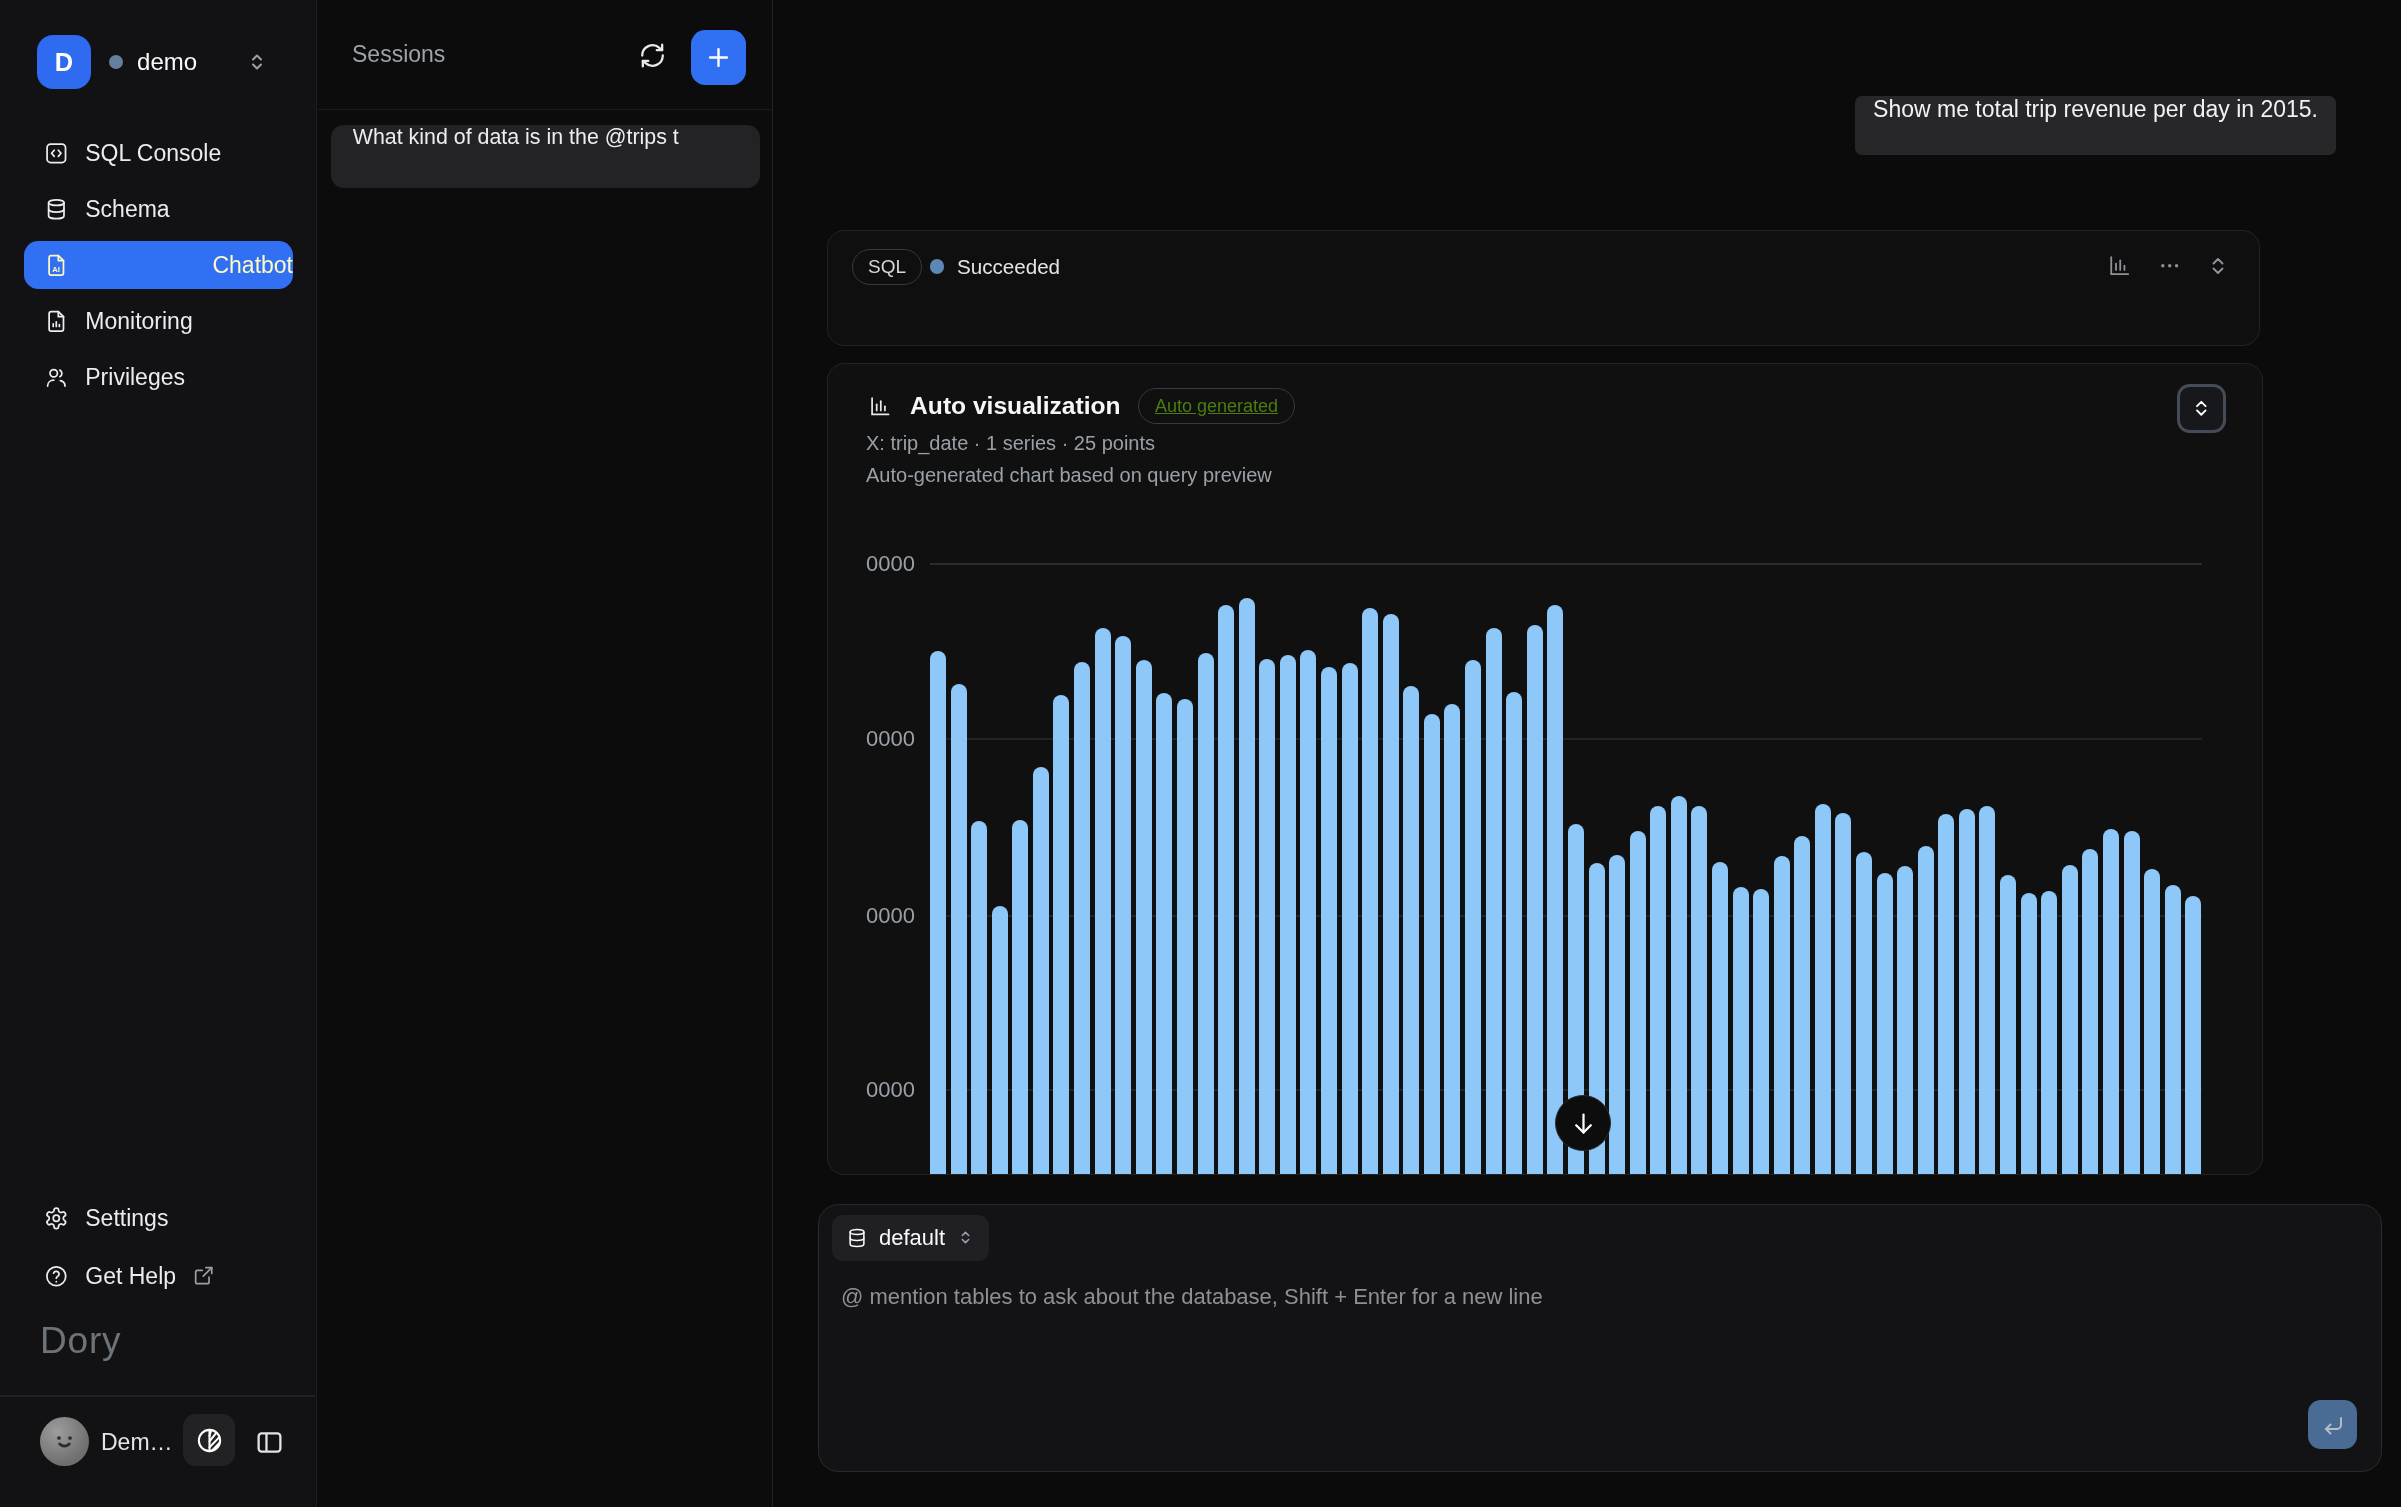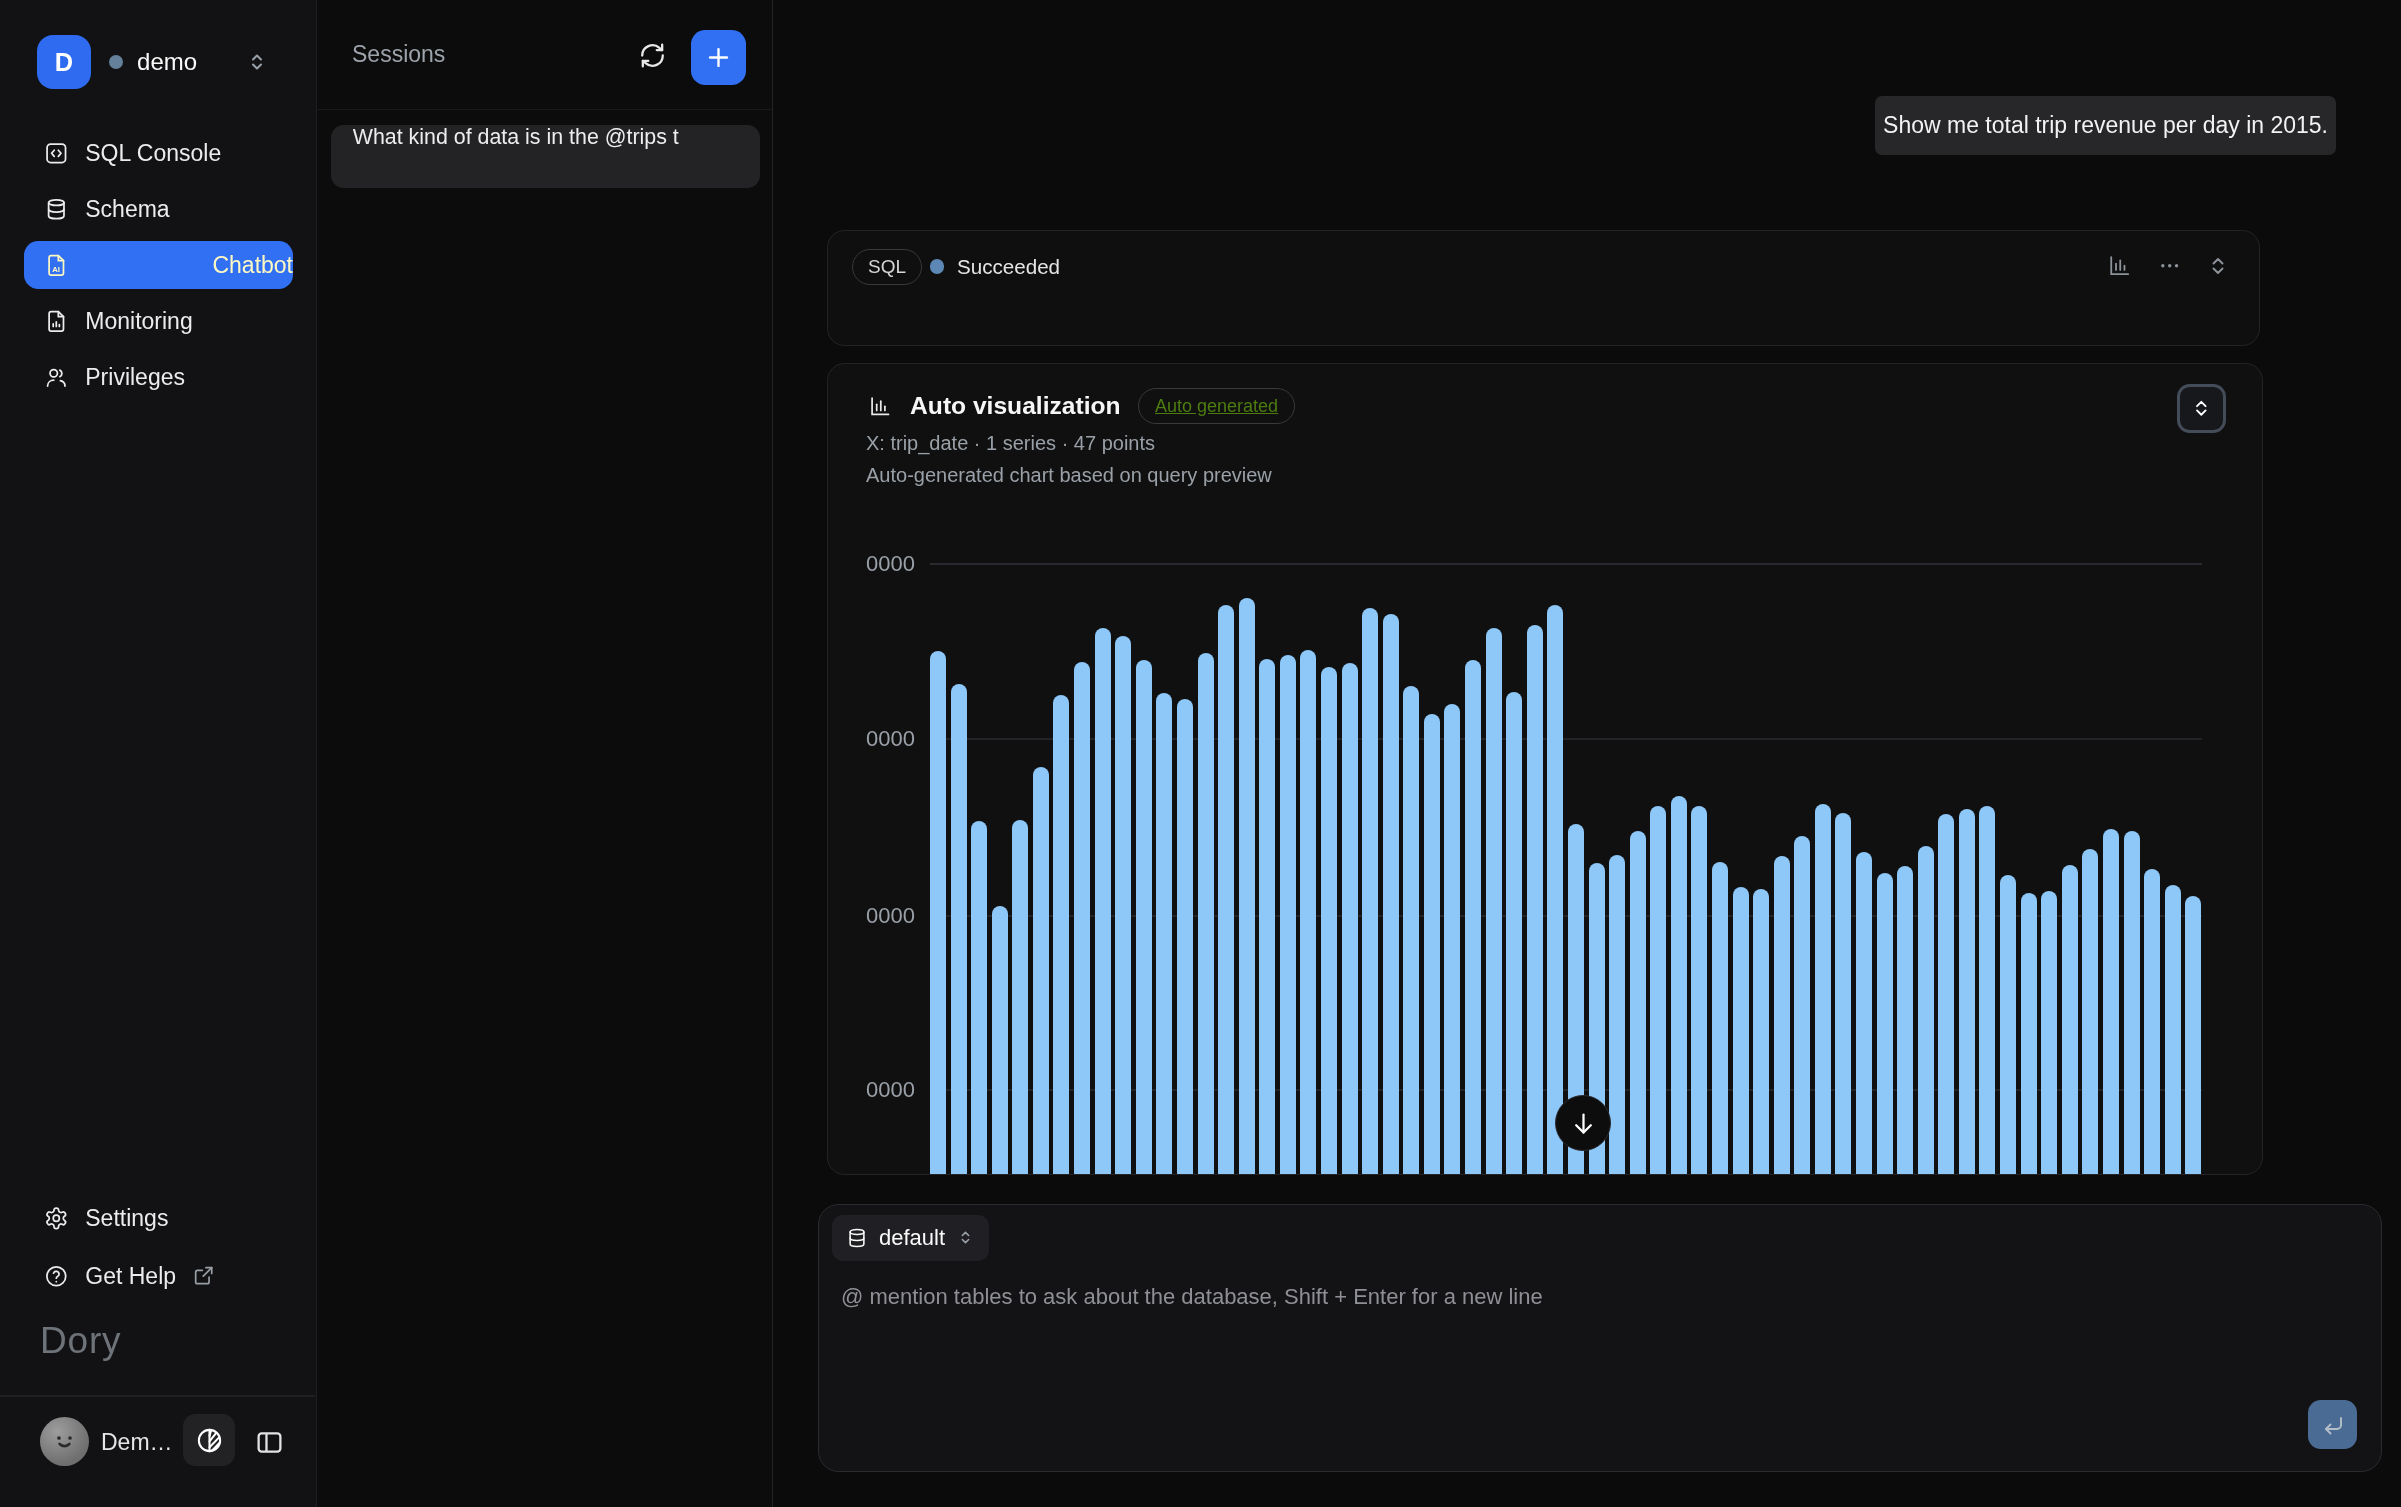--- a/index.html
+++ b/index.html
@@ -30,21 +30,21 @@
   
   .sessions { position:absolute; left:318px; top:0; width:455px; height:1507px; background:#0c0c0d; border-right:1.6px solid #232326; }
   .sessions-header { position:absolute; left:0; top:0; width:100%; height:110px; border-bottom:1.6px solid #1b1b1e; }
   .sessions-title { position:absolute; left:34px; top:41px; font-size:23px; color:#9ca3ab; }
   .refresh-btn { position:absolute; right:102px; top:38px; width:35px; height:35px; display:flex; align-items:center; justify-content:center; color:#e8e8ea; cursor:pointer; }
   .new-session-btn { position:absolute; right:26px; top:30px; width:55px; height:55px; border-radius:14.3px; background:#3170f2; display:flex; align-items:center; justify-content:center; color:#fff; cursor:pointer; }
   .session-item { position:absolute; left:12.7px; right:12px; top:125px; height:63px; background:#232325; border-radius:12.7px; display:flex; padding:0 8px 0 22px; cursor:pointer; }
   .session-item span { font-size:21.4px; color:#ededef; white-space:nowrap; overflow:hidden; }
 
   
-  .bubble { position:absolute; right:65px; top:96px; height:59px; border-radius:7px; background:#272729; display:flex; align-items:center; padding:0 8px; font-size:23px; color:#f2f2f3; }
+  .bubble { position:absolute; right:65px; top:96px; height:59px; border-radius:7px; background:#272729; display:flex; align-items:flex-start; padding:0 18px; font-size:23px; color:#f2f2f3; }
 
   .sql-card { position:absolute; left:827px; top:230px; width:1433px; height:116px; border:1.6px solid #242427; border-radius:17.5px; background:#0f0f10; }
   .sql-pill { position:absolute; left:24px; top:17.5px; height:36px; border:1.6px solid #39393d; border-radius:18px; display:flex; align-items:center; padding:0 15px; font-size:19px; color:#d6d6d8; }
   .sql-status { position:absolute; left:102px; top:17.5px; height:36px; display:flex; align-items:center; gap:12.7px; }
   .sql-dot { width:14.3px; height:14.3px; border-radius:50%; background:#5d87b4; }
   .sql-status span { font-size:20.6px; color:#e5e5e5; }
   .sql-actions { position:absolute; right:29px; top:22px; display:flex; align-items:center; gap:24px; color:#8e939a; }
   .sql-actions > div { cursor:pointer; }
 
   .viz-card { position:absolute; left:827px; top:363px; width:1436px; height:812px; border:1.6px solid #242427; border-radius:17.5px; background:#101011; overflow:hidden; }
@@ -246,21 +246,21 @@
     <div class="viz-title-row">
       <svg width="24.6" height="24.6" viewBox="0 0 24 24" fill="none" stroke="#e8e8ea" stroke-width="1.7" stroke-linecap="round">
           <path d="M4 4v16h16"></path>
           <path d="M8.5 16v-6"></path>
           <path d="M12.5 16V7"></path>
           <path d="M16.5 16v-4"></path>
         </svg>
       <span class="viz-title">Auto visualization</span>
       <span class="viz-badge">Auto generated</span>
     </div>
-    <div class="viz-meta">X: trip_date · 1 series · 47 points</div>
+    <div class="viz-meta">X: trip_date · 1 series · 25 points</div>
     <div class="viz-desc">Auto-generated chart based on query preview</div>
     <div class="viz-expand">
       <svg width="20.6" height="20.6" viewBox="0 0 24 24" fill="none" stroke="currentColor" stroke-width="2.2" stroke-linecap="round" stroke-linejoin="round">
           <path d="M7 9.5 12 4.5l5 5"></path>
           <path d="M7 14.5l5 5 5-5"></path>
         </svg>
     </div>
     <div class="plot">
       <div id="grid-layer">
           <div class="gridline" style="bottom: 609px; background: rgb(42, 42, 46);"></div>

